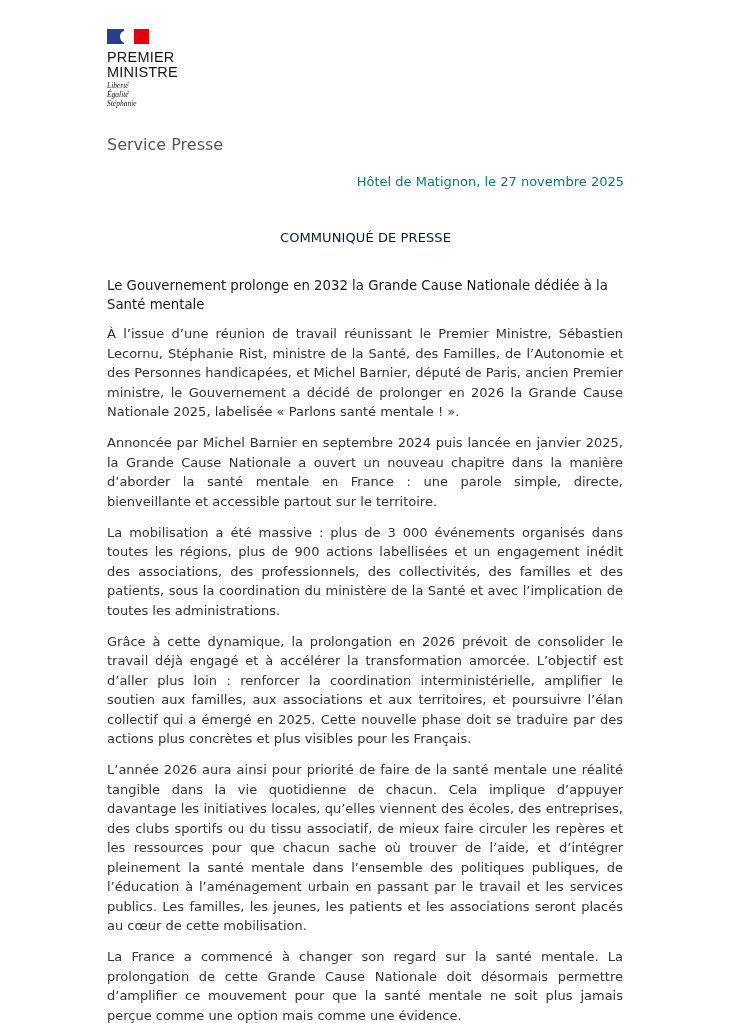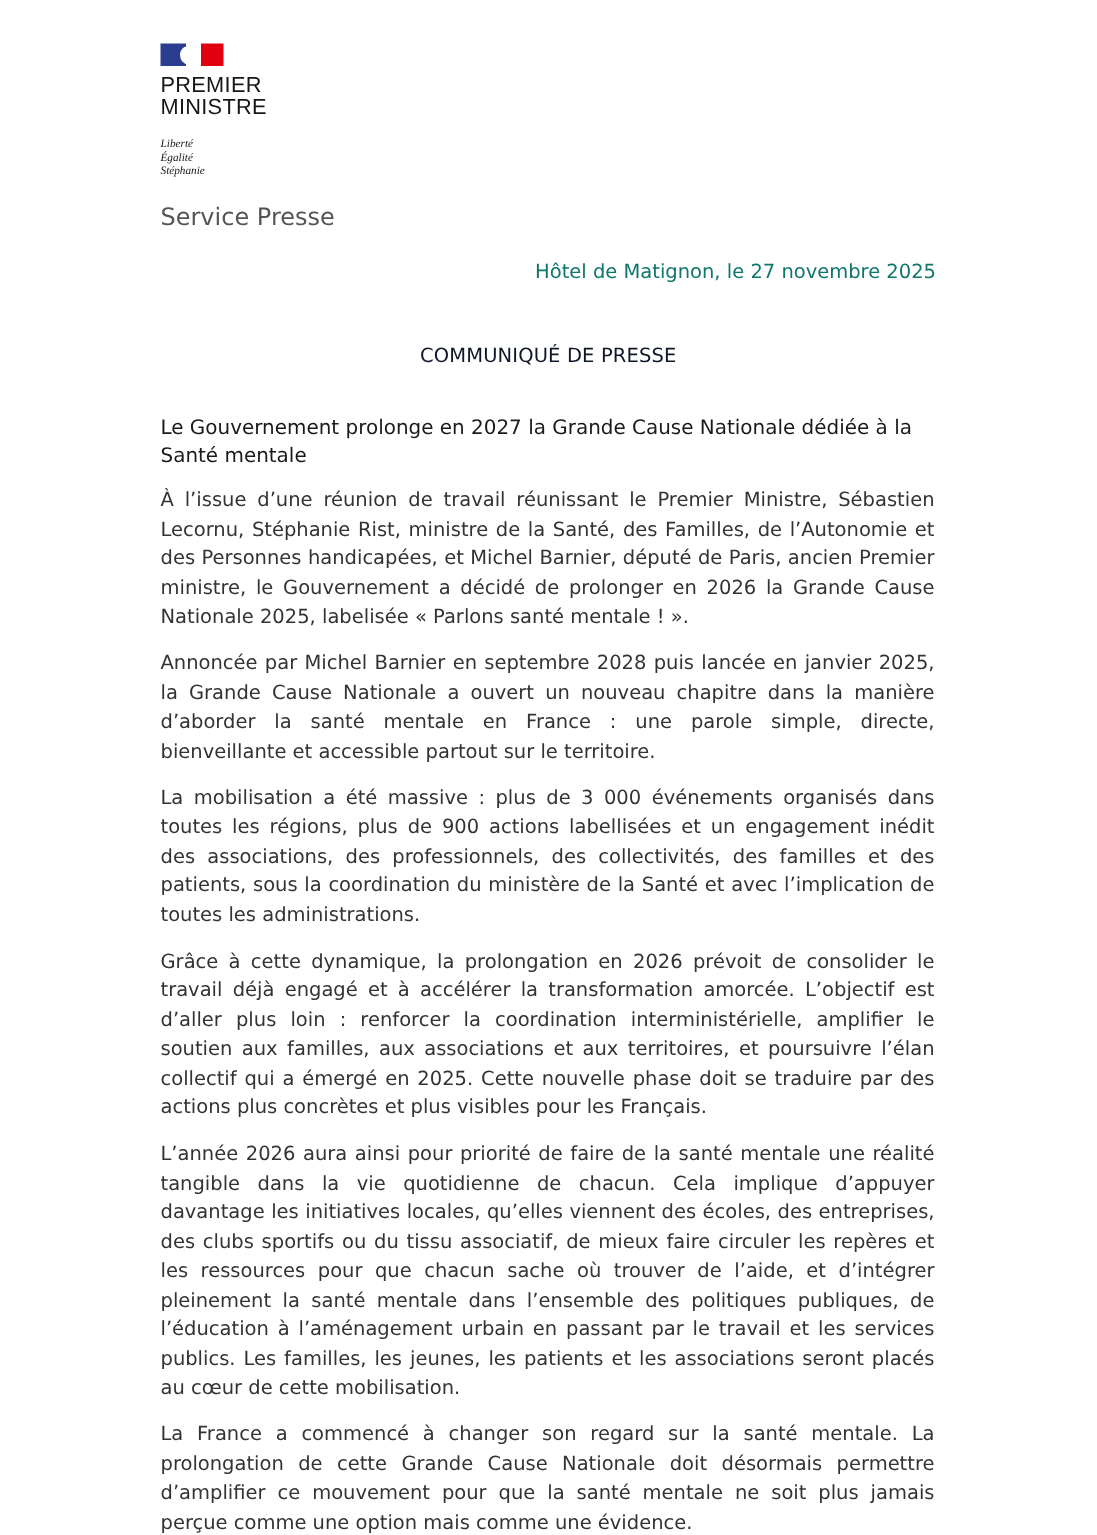--- a/index.html
+++ b/index.html
@@ -4,21 +4,21 @@
 <style>
   html, body { margin: 0; padding: 0; background: #ffffff; }
   body { width: 731px; height: 1023px; position: relative; overflow: hidden;
          font-family: "DejaVu Sans", sans-serif; color: #2a2a2a; }
   .logo { position: absolute; left: 107px; top: 29px; }
   .flag { position: relative; width: 42px; height: 15px; }
   .flag .blue { position: absolute; left: 0; top: 0; width: 17px; height: 15px; background: #2b3d8f; }
   .flag .red { position: absolute; left: 27px; top: 0; width: 15px; height: 15px; background: #e1000f; }
   .flag .mar { position: absolute; left: 13px; top: 2px; width: 10px; height: 12px; background: #fff; border-radius: 50% 40% 50% 60%; }
   .logo-title { font-family: "Liberation Sans", sans-serif; font-weight: normal; font-size: 14.5px; line-height: 15px; color: #161616; margin-top: 6px; letter-spacing: 0.2px; }
-  .motto { font-family: "Liberation Serif", serif; font-style: italic; font-size: 7.5px; line-height: 9px; color: #161616; margin-top: 11px; }
+  .motto { font-family: "Liberation Serif", serif; font-style: italic; font-size: 7.5px; line-height: 9px; color: #161616; margin-top: 1px; }
   .service { position: absolute; left: 107px; top: 135px; font-size: 16px; color: #555; }
   .place { position: absolute; right: 107px; top: 174px; font-size: 13px; color: #0f766e; }
   .comm { position: absolute; left: 0; width: 731px; text-align: center; top: 230px; font-size: 13px; color: #0f172a; letter-spacing: 0.1px; }
   .content { position: absolute; left: 107px; top: 276px; width: 516px; }
   .headline { font-size: 13.3px; line-height: 19px; color: #1a1a1a; margin: 0 0 10px 0; }
   .para { font-size: 13px; line-height: 19.5px; color: #333; text-align: justify; margin: 0 0 11.5px 0; }
 </style>
 </head>
 <body>
 
@@ -37,21 +37,21 @@
     <div>Égalité</div>
     <div>Stéphanie</div>
   </div>
 </div>
 
 <div class="service">Service Presse</div>
 <div class="place">Hôtel de Matignon, le 27 novembre 2025</div>
 <div class="comm">COMMUNIQUÉ DE PRESSE</div>
 
 <div class="content">
-  <p class="headline">Le Gouvernement prolonge en 2027 la Grande Cause Nationale dédiée à la Santé mentale</p>
+  <p class="headline">Le Gouvernement prolonge en 2032 la Grande Cause Nationale dédiée à la Santé mentale</p>
   <p class="para">À l’issue d’une réunion de travail réunissant le Premier Ministre, Sébastien Lecornu, Stéphanie Rist, ministre de la Santé, des Familles, de l’Autonomie et des Personnes handicapées, et Michel Barnier, député de Paris, ancien Premier ministre, le Gouvernement a décidé de prolonger en 2026 la Grande Cause Nationale 2025, labelisée « Parlons santé mentale ! ».</p>
-  <p class="para">Annoncée par Michel Barnier en septembre 2028 puis lancée en janvier 2025, la Grande Cause Nationale a ouvert un nouveau chapitre dans la manière d’aborder la santé mentale en France : une parole simple, directe, bienveillante et accessible partout sur le territoire.</p>
+  <p class="para">Annoncée par Michel Barnier en septembre 2024 puis lancée en janvier 2025, la Grande Cause Nationale a ouvert un nouveau chapitre dans la manière d’aborder la santé mentale en France : une parole simple, directe, bienveillante et accessible partout sur le territoire.</p>
   <p class="para">La mobilisation a été massive : plus de 3 000 événements organisés dans toutes les régions, plus de 900 actions labellisées et un engagement inédit des associations, des professionnels, des collectivités, des familles et des patients, sous la coordination du ministère de la Santé et avec l’implication de toutes les administrations.</p>
   <p class="para">Grâce à cette dynamique, la prolongation en 2026 prévoit de consolider le travail déjà engagé et à accélérer la transformation amorcée. L’objectif est d’aller plus loin : renforcer la coordination interministérielle, amplifier le soutien aux familles, aux associations et aux territoires, et poursuivre l’élan collectif qui a émergé en 2025. Cette nouvelle phase doit se traduire par des actions plus concrètes et plus visibles pour les Français.</p>
   <p class="para">L’année 2026 aura ainsi pour priorité de faire de la santé mentale une réalité tangible dans la vie quotidienne de chacun. Cela implique d’appuyer davantage les initiatives locales, qu’elles viennent des écoles, des entreprises, des clubs sportifs ou du tissu associatif, de mieux faire circuler les repères et les ressources pour que chacun sache où trouver de l’aide, et d’intégrer pleinement la santé mentale dans l’ensemble des politiques publiques, de l’éducation à l’aménagement urbain en passant par le travail et les services publics. Les familles, les jeunes, les patients et les associations seront placés au cœur de cette mobilisation.</p>
   <p class="para">La France a commencé à changer son regard sur la santé mentale. La prolongation de cette Grande Cause Nationale doit désormais permettre d’amplifier ce mouvement pour que la santé mentale ne soit plus jamais perçue comme une option mais comme une évidence.</p>
 
 </div>
 
 </body></html>

